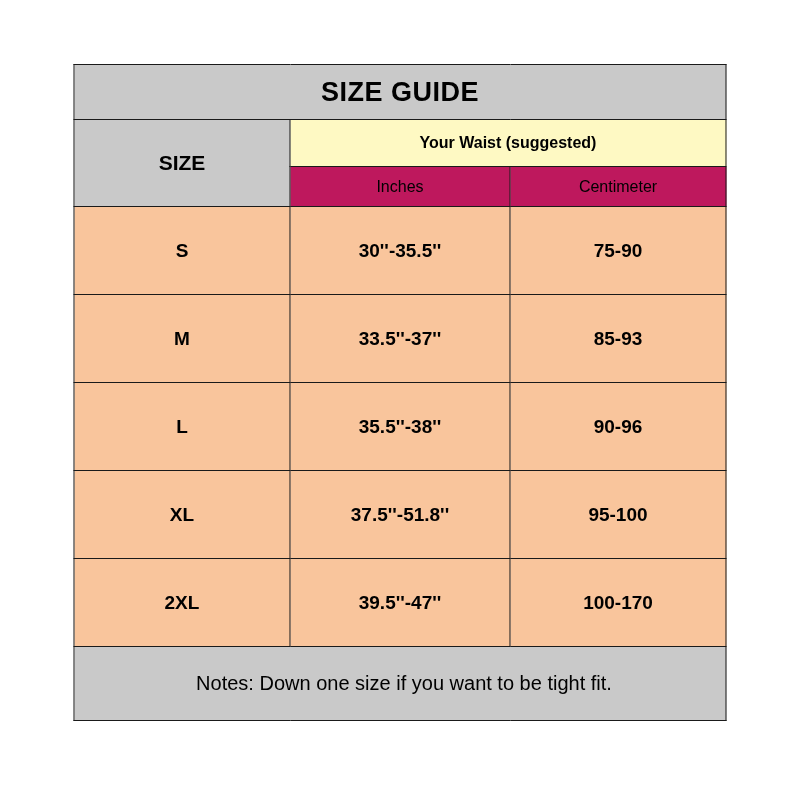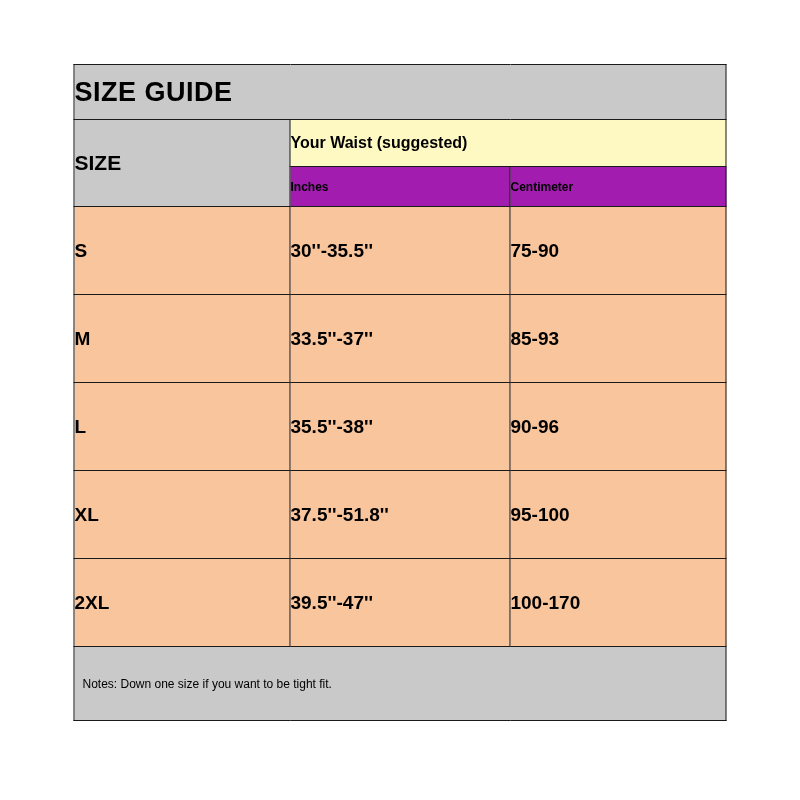--- a/index.html
+++ b/index.html
@@ -21,20 +21,21 @@
     left: 50%;
     transform: translateX(-50%);
   }
   table.size-guide {
     border-collapse: collapse;
     table-layout: fixed;
     width: 652px;
   }
   table.size-guide td, table.size-guide th {
     border: 1px solid #1a1a1a;
+    text-align: center;
     vertical-align: middle;
     padding: 0;
     color: #000;
   }
   .title-cell {
     background: var(--header-bg, #c9c9c9);
     height: 54px;
     font-size: 27px;
     font-weight: bold;
     letter-spacing: 0.5px;
@@ -44,35 +45,35 @@
     font-size: 21px;
     font-weight: bold;
   }
   .waist-head-cell {
     background: #fef9c3;
     height: 46px;
     font-size: 16px;
     font-weight: bold;
   }
   .sub-head-cell {
-    background: #a21caf;
+    background: #be185d;
     height: 39px;
-    font-size: 12px;
-    font-weight: bold;
+    font-size: 16px;
+    font-weight: normal;
   }
   .data-cell {
     background: var(--row-bg, #f9c59c);
     height: 87px;
     font-size: 19px;
     font-weight: bold;
   }
   .notes-cell {
     background: var(--notes-bg, #c9c9c9);
     height: 73px;
-    font-size: 12px;
+    font-size: 20px;
     font-weight: normal;
     text-align: left;
     padding-left: 8px !important;
   }
 </style>
 </head>
 <body>
 
 <div class="page">
   <div class="table-wrap">

